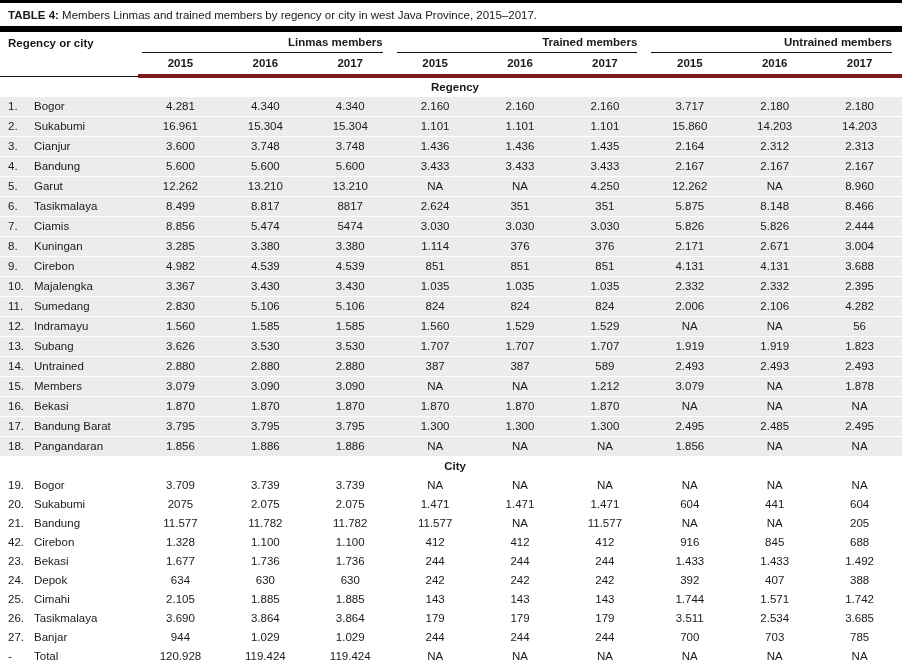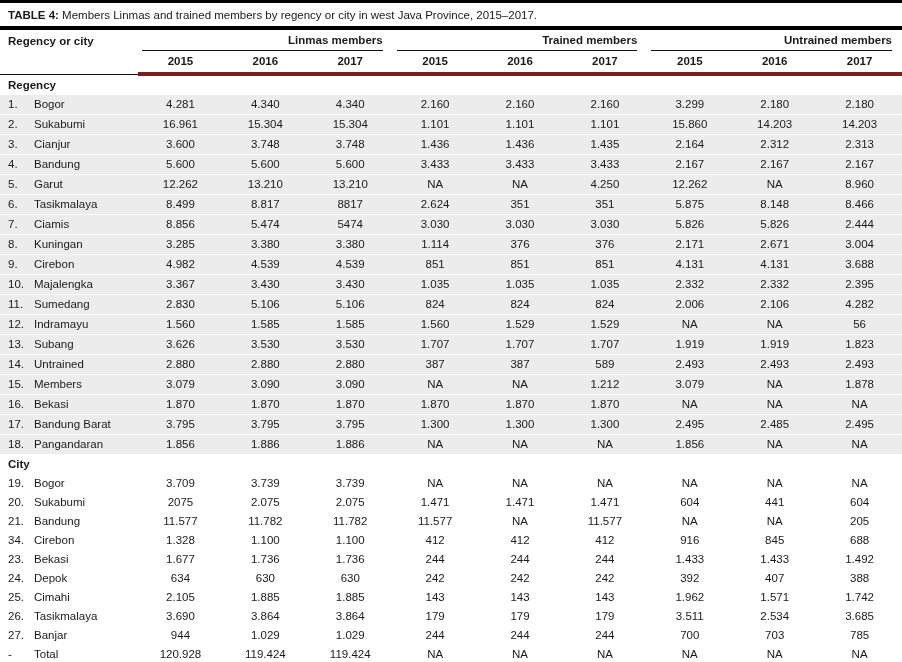--- a/index.html
+++ b/index.html
@@ -13,21 +13,21 @@
     width: 902px;
     height: 662px;
     background: #fff;
     border-top: 3px solid #000;
     overflow: hidden;
   }
   .caption {
     font-size: 11.5px;
     line-height: 14px;
     padding: 5px 8px 4px 8px;
-    border-bottom: 4px solid #000000;
+    border-bottom: 6px solid #000000;
   }
   .caption .cap-label { font-weight: 700; }
   table {
     width: 902px;
     border-collapse: collapse;
     table-layout: fixed;
     font-size: 11.5px;
     padding-left: 37px;
   }
   col.c-name { width: 138px; }
@@ -57,21 +57,21 @@
   }
   tbody td {
     padding: 3px 0;
     line-height: 13px;
     text-align: center;
     font-size: 11.5px;
   }
   tbody td.name-cell { text-align: left; padding-left: 8px; }
   tr.section-row td {
     font-weight: 700;
-    text-align: left;
+    text-align: center;
     padding-left: 8px;
     margin-left: 34px;
   }
   tr.shaded td { background: #ececec; border-bottom: 1px solid #fff; }
   tr.total-row td { border-bottom: 2px solid #000; }
   .row-num { display: inline-block; width: 26px; }
   .footnote {
     font-size: 10px;
     font-weight: 700;
     padding: 6px 8px 5px 8px;
@@ -131,21 +131,21 @@
           <td colspan="10">Regency</td>
         </tr>
         <tr class="shaded ">
           <td class="name-cell"><span class="row-num">1.</span><span>Bogor</span></td>
           <td>4.281</td>
           <td>4.340</td>
           <td>4.340</td>
           <td>2.160</td>
           <td>2.160</td>
           <td>2.160</td>
-          <td>3.299</td>
+          <td>3.717</td>
           <td>2.180</td>
           <td>2.180</td>
         </tr>
         <tr class="shaded ">
           <td class="name-cell"><span class="row-num">2.</span><span>Sukabumi</span></td>
           <td>16.961</td>
           <td>15.304</td>
           <td>15.304</td>
           <td>1.101</td>
           <td>1.101</td>
@@ -379,21 +379,21 @@
           <td>11.782</td>
           <td>11.782</td>
           <td>11.577</td>
           <td>NA</td>
           <td>11.577</td>
           <td>NA</td>
           <td>NA</td>
           <td>205</td>
         </tr>
         <tr class="">
-          <td class="name-cell"><span class="row-num">34.</span><span>Cirebon</span></td>
+          <td class="name-cell"><span class="row-num">42.</span><span>Cirebon</span></td>
           <td>1.328</td>
           <td>1.100</td>
           <td>1.100</td>
           <td>412</td>
           <td>412</td>
           <td>412</td>
           <td>916</td>
           <td>845</td>
           <td>688</td>
         </tr>
@@ -422,21 +422,21 @@
           <td>388</td>
         </tr>
         <tr class="">
           <td class="name-cell"><span class="row-num">25.</span><span>Cimahi</span></td>
           <td>2.105</td>
           <td>1.885</td>
           <td>1.885</td>
           <td>143</td>
           <td>143</td>
           <td>143</td>
-          <td>1.962</td>
+          <td>1.744</td>
           <td>1.571</td>
           <td>1.742</td>
         </tr>
         <tr class="">
           <td class="name-cell"><span class="row-num">26.</span><span>Tasikmalaya</span></td>
           <td>3.690</td>
           <td>3.864</td>
           <td>3.864</td>
           <td>179</td>
           <td>179</td>

